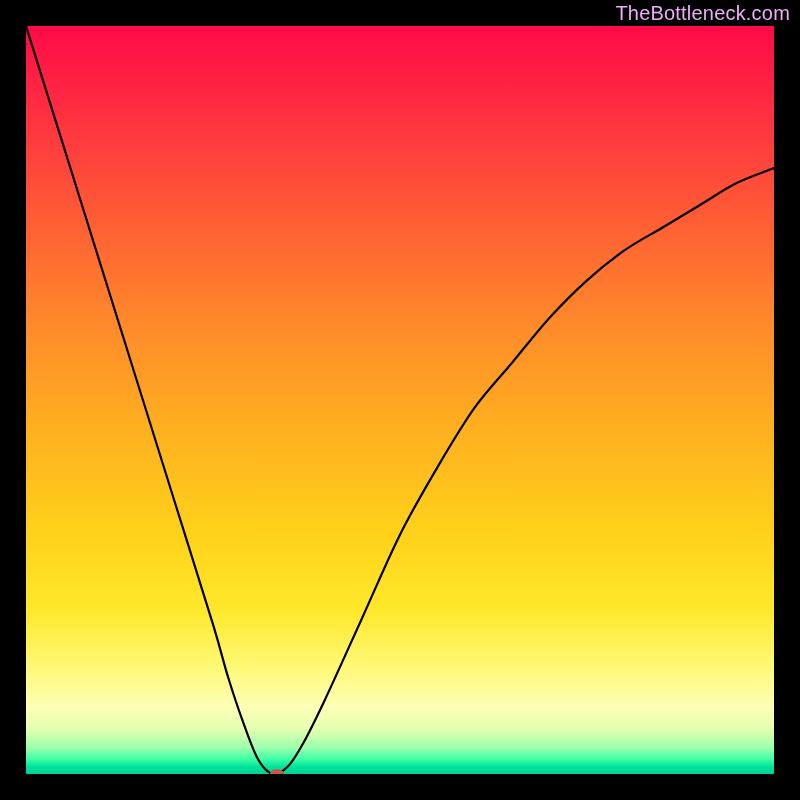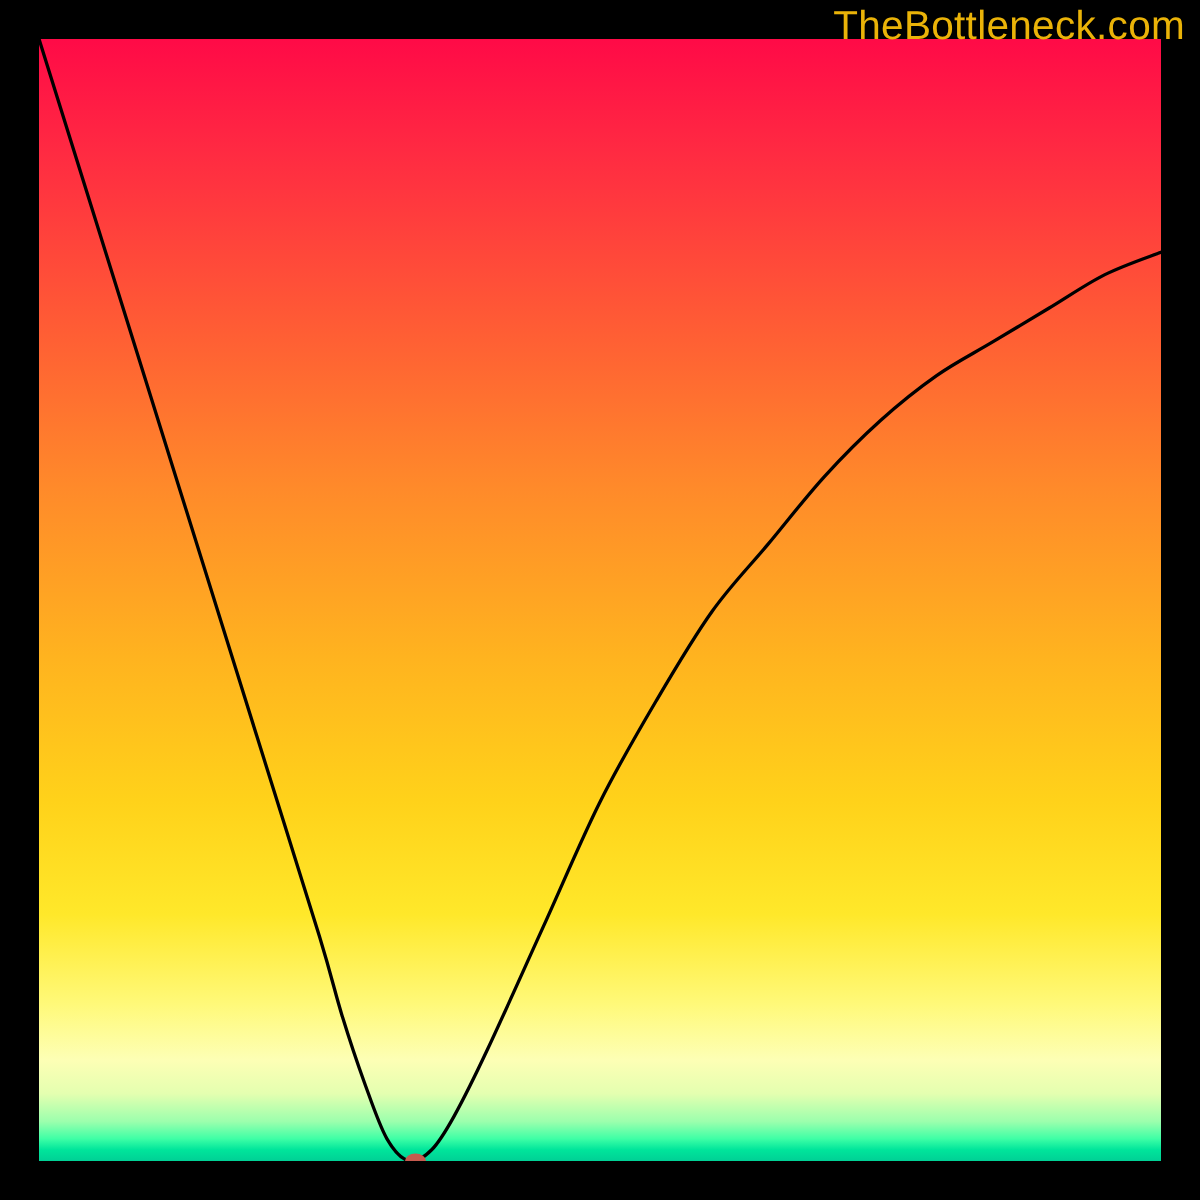--- a/index.html
+++ b/index.html
@@ -8,22 +8,22 @@
     position: relative;
     width: 800px;
     height: 800px;
     background: #000;
   }
   .watermark {
     position: absolute;
     top: 2px;
     right: 10px;
     font-family: Arial, Helvetica, sans-serif;
-    font-size: 27px;
-    color: #eab308;
+    font-size: 20px;
+    color: #f0abfc;
     letter-spacing: 0.2px;
     z-index: 3;
   }
   .plot-area {
     position: absolute;
     left: 26px;
     top: 26px;
     width: 748px;
     height: 748px;
     overflow: hidden;

